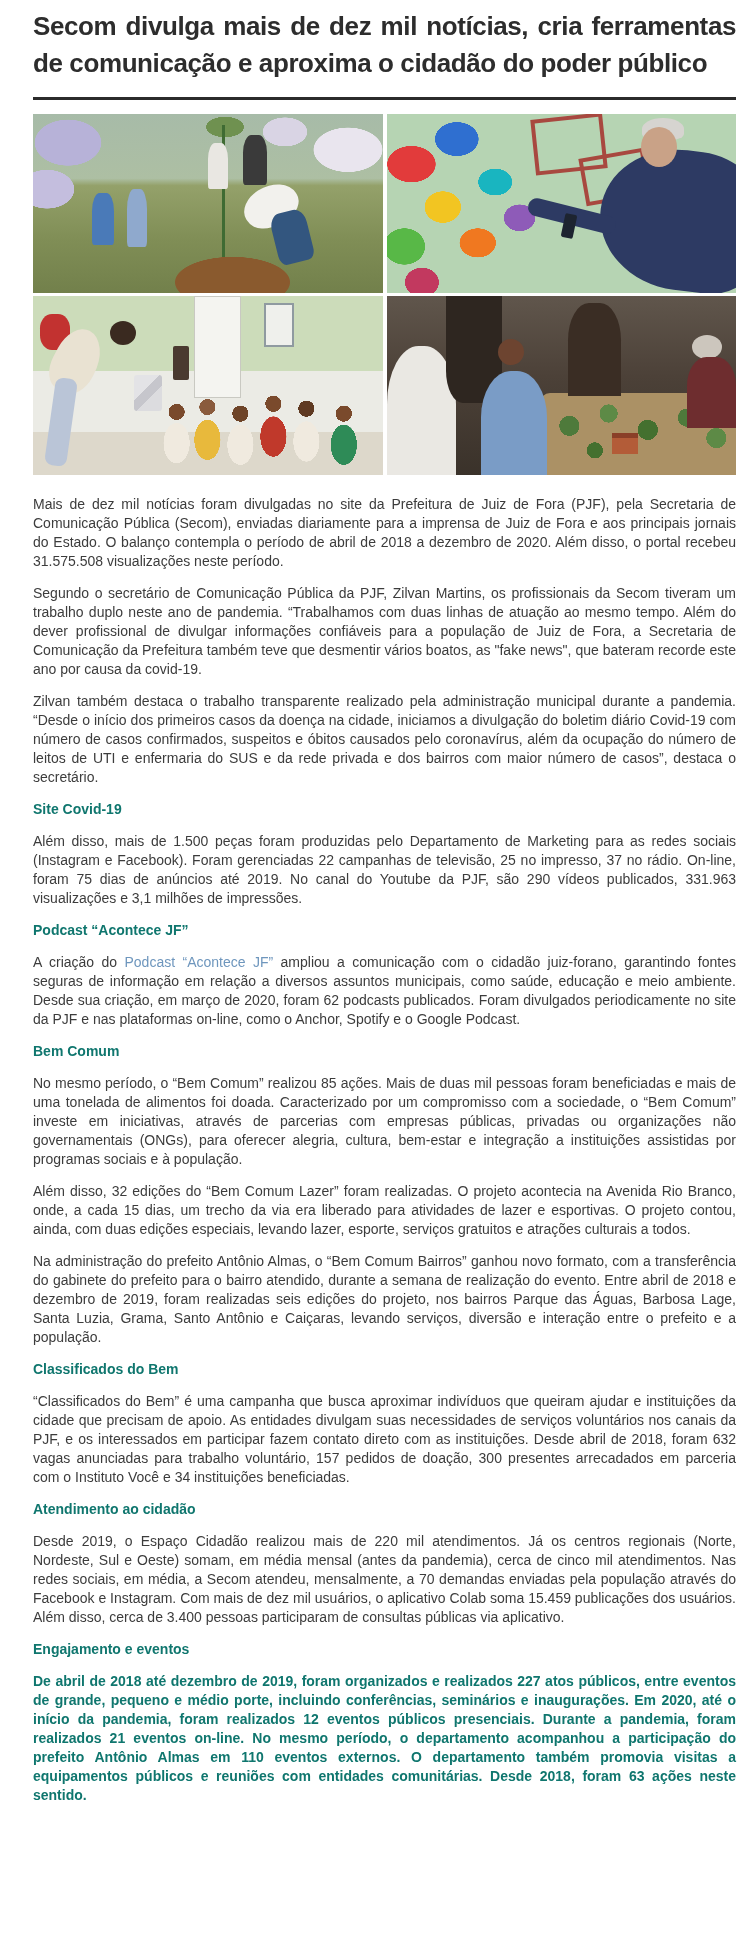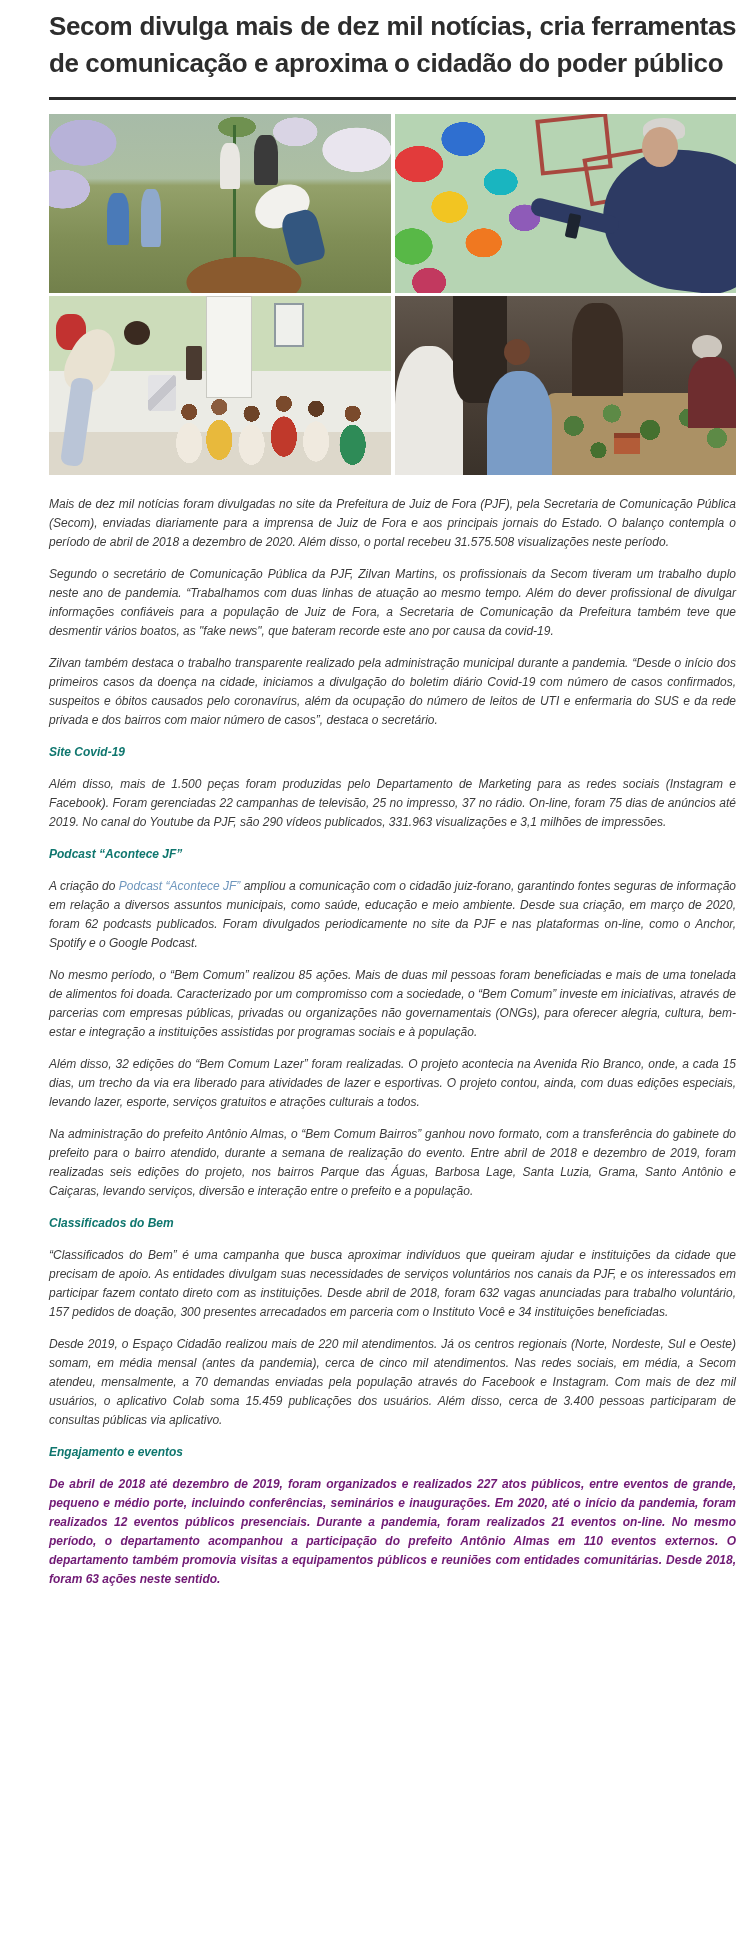--- a/index.html
+++ b/index.html
@@ -2,21 +2,21 @@
 <html lang="pt-BR" style="--link-color: #6e96bd;"><head>
 <meta charset="utf-8">
 <style>
   html, body { margin: 0; padding: 0; background: #ffffff; }
   body {
     width: 742px;
     font-family: "Liberation Sans", sans-serif;
     color: #3c3c3c;
     -webkit-font-smoothing: antialiased;
   }
-  .container { padding: 8px 6px 10px 33px; margin-left: 16px; }
+  .container { padding: 8px 6px 10px 33px; }
 
   h1.article-title {
     margin: 0 0 15px 0;
     font-size: 26px;
     line-height: 37px;
     font-weight: 700;
     letter-spacing: -0.4px;
     color: #2d2d2d;
     text-align: justify;
   }
@@ -132,28 +132,27 @@
   .ph4-person-dark1 { left: 17%; top: 0; width: 16%; height: 60%; background: #2e2620; border-radius: 0 0 30% 30%; }
   .ph4-person-blue { left: 27%; bottom: 0; width: 19%; height: 58%; background: #7a9cc6; border-radius: 45% 45% 0 0; }
   .ph4-blue-head { left: 32%; top: 24%; width: 26px; height: 26px; background: #6d4430; border-radius: 50%; }
   .ph4-person-dark2 { left: 52%; top: 4%; width: 15%; height: 52%; background: #3a2d24; border-radius: 40% 40% 0 0; }
   .ph4-elder-hair { right: 4%; top: 22%; width: 30px; height: 24px; background: #ccc6bd; border-radius: 50%; }
   .ph4-elder-body { right: 0; top: 34%; width: 14%; height: 40%; background: #6e2d2f; border-radius: 40% 40% 0 0; }
 
   
   .article-body p {
     margin: 0 0 13px 0;
-    font-size: 12px;
+    font-size: 14px;
     line-height: 19px;
     text-align: justify;
     color: #3c3c3c;
-    font-style: italic;
   }
   .article-body p.heading { font-weight: 700; color: #0f766e; }
-  .article-body p.paragraph-bold { font-weight: 700; color: #701a75; }
+  .article-body p.paragraph-bold { font-weight: 700; color: #0f766e; }
   .article-body a {
     color: var(--link-color, #6e96bd);
     text-decoration: none;
   }
 </style>
 </head>
 <body>
 
 <main class="container">
 
@@ -211,23 +210,25 @@
   </div>
 
   <div class="article-body">
       <p class="paragraph"><span>Mais de dez mil notícias foram divulgadas no site da Prefeitura de Juiz de Fora (PJF), pela Secretaria de Comunicação Pública (Secom), enviadas diariamente para a imprensa de Juiz de Fora e aos principais jornais do Estado. O balanço contempla o período de abril de 2018 a dezembro de 2020. Além disso, o portal recebeu 31.575.508 visualizações neste período.</span></p>
       <p class="paragraph"><span>Segundo o secretário de Comunicação Pública da PJF, Zilvan Martins, os profissionais da Secom tiveram um trabalho duplo neste ano de pandemia. “Trabalhamos com duas linhas de atuação ao mesmo tempo. Além do dever profissional de divulgar informações confiáveis para a população de Juiz de Fora, a Secretaria de Comunicação da Prefeitura também teve que desmentir vários boatos, as "fake news", que bateram recorde este ano por causa da covid-19.</span></p>
       <p class="paragraph"><span>Zilvan também destaca o trabalho transparente realizado pela administração municipal durante a pandemia. “Desde o início dos primeiros casos da doença na cidade, iniciamos a divulgação do boletim diário Covid-19 com número de casos confirmados, suspeitos e óbitos causados pelo coronavírus, além da ocupação do número de leitos de UTI e enfermaria do SUS e da rede privada e dos bairros com maior número de casos”, destaca o secretário.</span></p>
       <p class="heading"><span>Site Covid-19</span></p>
       <p class="paragraph"><span>Além disso, mais de 1.500 peças foram produzidas pelo Departamento de Marketing para as redes sociais (Instagram e Facebook). Foram gerenciadas 22 campanhas de televisão, 25 no impresso, 37 no rádio. On-line, foram 75 dias de anúncios até 2019. No canal do Youtube da PJF, são 290 vídeos publicados, 331.963 visualizações e 3,1 milhões de impressões.</span></p>
       <p class="heading"><span>Podcast “Acontece JF”</span></p>
       <p class="paragraph"><span>A criação do </span><a href="#">Podcast “Acontece JF”</a><span> ampliou a comunicação com o cidadão juiz-forano, garantindo fontes seguras de informação em relação a diversos assuntos municipais, como saúde, educação e meio ambiente. Desde sua criação, em março de 2020, foram 62 podcasts publicados. Foram divulgados periodicamente no site da PJF e nas plataformas on-line, como o Anchor, Spotify e o Google Podcast.</span></p>
+      <p class="heading"><span>Bem Comum</span></p>
       <p class="paragraph"><span>No mesmo período, o “Bem Comum” realizou 85 ações. Mais de duas mil pessoas foram beneficiadas e mais de uma tonelada de alimentos foi doada. Caracterizado por um compromisso com a sociedade, o “Bem Comum” investe em iniciativas, através de parcerias com empresas públicas, privadas ou organizações não governamentais (ONGs), para oferecer alegria, cultura, bem-estar e integração a instituições assistidas por programas sociais e à população.</span></p>
       <p class="paragraph"><span>Além disso, 32 edições do “Bem Comum Lazer” foram realizadas. O projeto acontecia na Avenida Rio Branco, onde, a cada 15 dias, um trecho da via era liberado para atividades de lazer e esportivas. O projeto contou, ainda, com duas edições especiais, levando lazer, esporte, serviços gratuitos e atrações culturais a todos.</span></p>
       <p class="paragraph"><span>Na administração do prefeito Antônio Almas, o “Bem Comum Bairros” ganhou novo formato, com a transferência do gabinete do prefeito para o bairro atendido, durante a semana de realização do evento. Entre abril de 2018 e dezembro de 2019, foram realizadas seis edições do projeto, nos bairros Parque das Águas, Barbosa Lage, Santa Luzia, Grama, Santo Antônio e Caiçaras, levando serviços, diversão e interação entre o prefeito e a população.</span></p>
       <p class="heading"><span>Classificados do Bem</span></p>
       <p class="paragraph"><span>“Classificados do Bem” é uma campanha que busca aproximar indivíduos que queiram ajudar e instituições da cidade que precisam de apoio. As entidades divulgam suas necessidades de serviços voluntários nos canais da PJF, e os interessados em participar fazem contato direto com as instituições. Desde abril de 2018, foram 632 vagas anunciadas para trabalho voluntário, 157 pedidos de doação, 300 presentes arrecadados em parceria com o Instituto Você e 34 instituições beneficiadas.</span></p>
+      <p class="heading"><span>Atendimento ao cidadão</span></p>
       <p class="paragraph"><span>Desde 2019, o Espaço Cidadão realizou mais de 220 mil atendimentos. Já os centros regionais (Norte, Nordeste, Sul e Oeste) somam, em média mensal (antes da pandemia), cerca de cinco mil atendimentos. Nas redes sociais, em média, a Secom atendeu, mensalmente, a 70 demandas enviadas pela população através do Facebook e Instagram. Com mais de dez mil usuários, o aplicativo Colab soma 15.459 publicações dos usuários. Além disso, cerca de 3.400 pessoas participaram de consultas públicas via aplicativo.</span></p>
       <p class="heading"><span>Engajamento e eventos</span></p>
       <p class="paragraph-bold"><span>De abril de 2018 até dezembro de 2019, foram organizados e realizados 227 atos públicos, entre eventos de grande, pequeno e médio porte, incluindo conferências, seminários e inaugurações. Em 2020, até o início da pandemia, foram realizados 12 eventos públicos presenciais. Durante a pandemia, foram realizados 21 eventos on-line. No mesmo período, o departamento acompanhou a participação do prefeito Antônio Almas em 110 eventos externos. O departamento também promovia visitas a equipamentos públicos e reuniões com entidades comunitárias. Desde 2018, foram 63 ações neste sentido.</span></p>
     </div>
 
 </main>
 
 </body></html>

